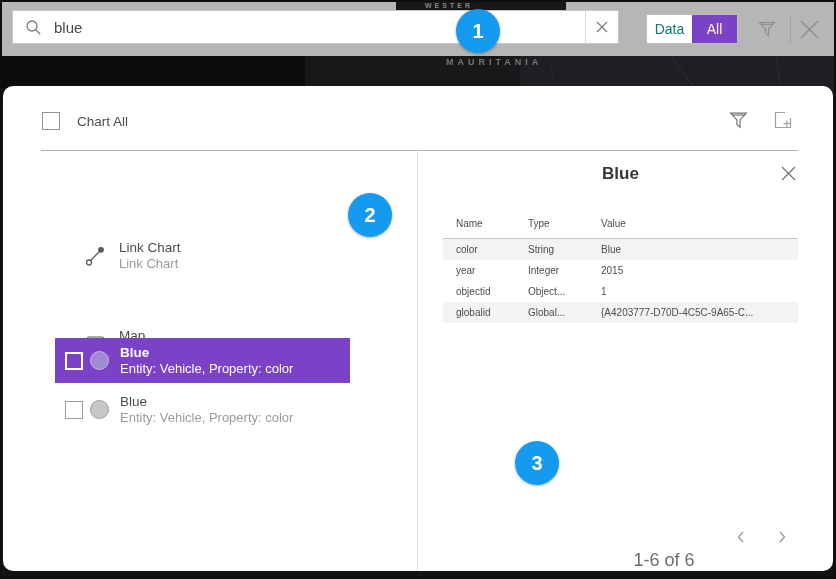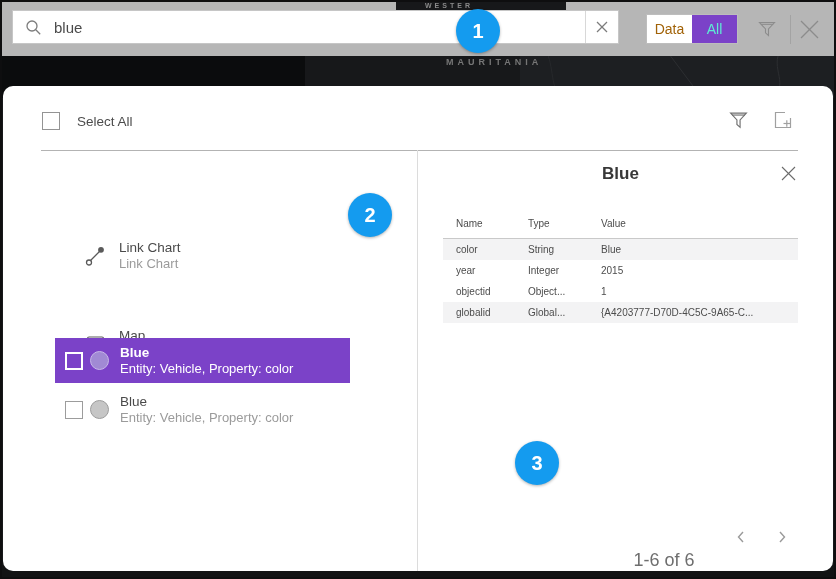--- a/index.html
+++ b/index.html
@@ -24,22 +24,22 @@
   .search-box{position:absolute;left:10px;top:8px;width:607px;height:34px;background:#fff;
     border:1px solid #c6c6c6;display:flex;align-items:center;}
   .search-box .mag{margin-left:12px;flex:0 0 auto;display:flex;}
   .search-input{flex:1;border:none;outline:none;font-size:15px;color:#4a4a4a;padding:0 8px 0 12px;
     background:transparent;min-width:0;}
   .clear-btn{flex:0 0 33px;height:100%;border-left:1px solid #d8d8d8;display:flex;
     align-items:center;justify-content:center;cursor:pointer;}
   .scope{position:absolute;left:644px;top:12px;width:92px;height:30px;border:1px solid #bdbdbd;
     background:#fff;display:flex;}
   .scope-seg{flex:1;display:flex;align-items:center;justify-content:center;font-size:14px;
-    color:#a16207;cursor:pointer;}
-  .scope-seg.active{background:#7b42c8;color:#5eead4;}
+    color:#0f766e;cursor:pointer;}
+  .scope-seg.active{background:#7b42c8;color:#fef9c3;}
   .tb-funnel{position:absolute;left:755px;top:17px;cursor:pointer;display:flex;}
   .tb-divider{position:absolute;left:788px;top:13px;width:1px;height:29px;background:#a3a3a3;}
   .tb-close{position:absolute;left:796px;top:16px;cursor:pointer;display:flex;}
 
   
   .panel{position:absolute;left:3px;top:86px;width:830px;height:485px;background:#fff;
     border-radius:10px;z-index:6;}
   .select-all-box{position:absolute;left:39px;top:26px;width:18px;height:18px;
     border:1px solid #949494;background:#fff;cursor:pointer;}
   .select-all-label{position:absolute;left:74px;top:28px;font-size:13.5px;color:#4c4c4c;}
@@ -147,21 +147,21 @@
     <span class="tb-close">
       <svg width="23" height="23" viewBox="0 0 23 23">
         <line x1="3" y1="3" x2="20" y2="20" stroke="#8c8c8c" stroke-width="1.3"></line>
         <line x1="20" y1="3" x2="3" y2="20" stroke="#8c8c8c" stroke-width="1.3"></line>
       </svg>
     </span>
   </div>
 
   <div class="panel">
     <div class="select-all-box"></div>
-    <div class="select-all-label">Select All</div>
+    <div class="select-all-label">Chart All</div>
 
     <span class="panel-funnel">
       <svg width="21" height="21" viewBox="0 0 20 20">
         <path d="M2.5 3 H17.5 L11.5 9.5 V16.5 L8.5 13.8 V9.5 Z" fill="none" stroke="#707070" stroke-width="1.1"></path>
         <line x1="3.8" y1="4.8" x2="16.2" y2="4.8" stroke="#707070" stroke-width="1.1"></line>
       </svg>
     </span>
     <span class="panel-addsel">
       <svg width="22" height="22" viewBox="0 0 22 22">
         <path d="M13 3.5 H3.5 V18.5 H18.5 V9" fill="none" stroke="#a0a0a0" stroke-width="1.2"></path>

